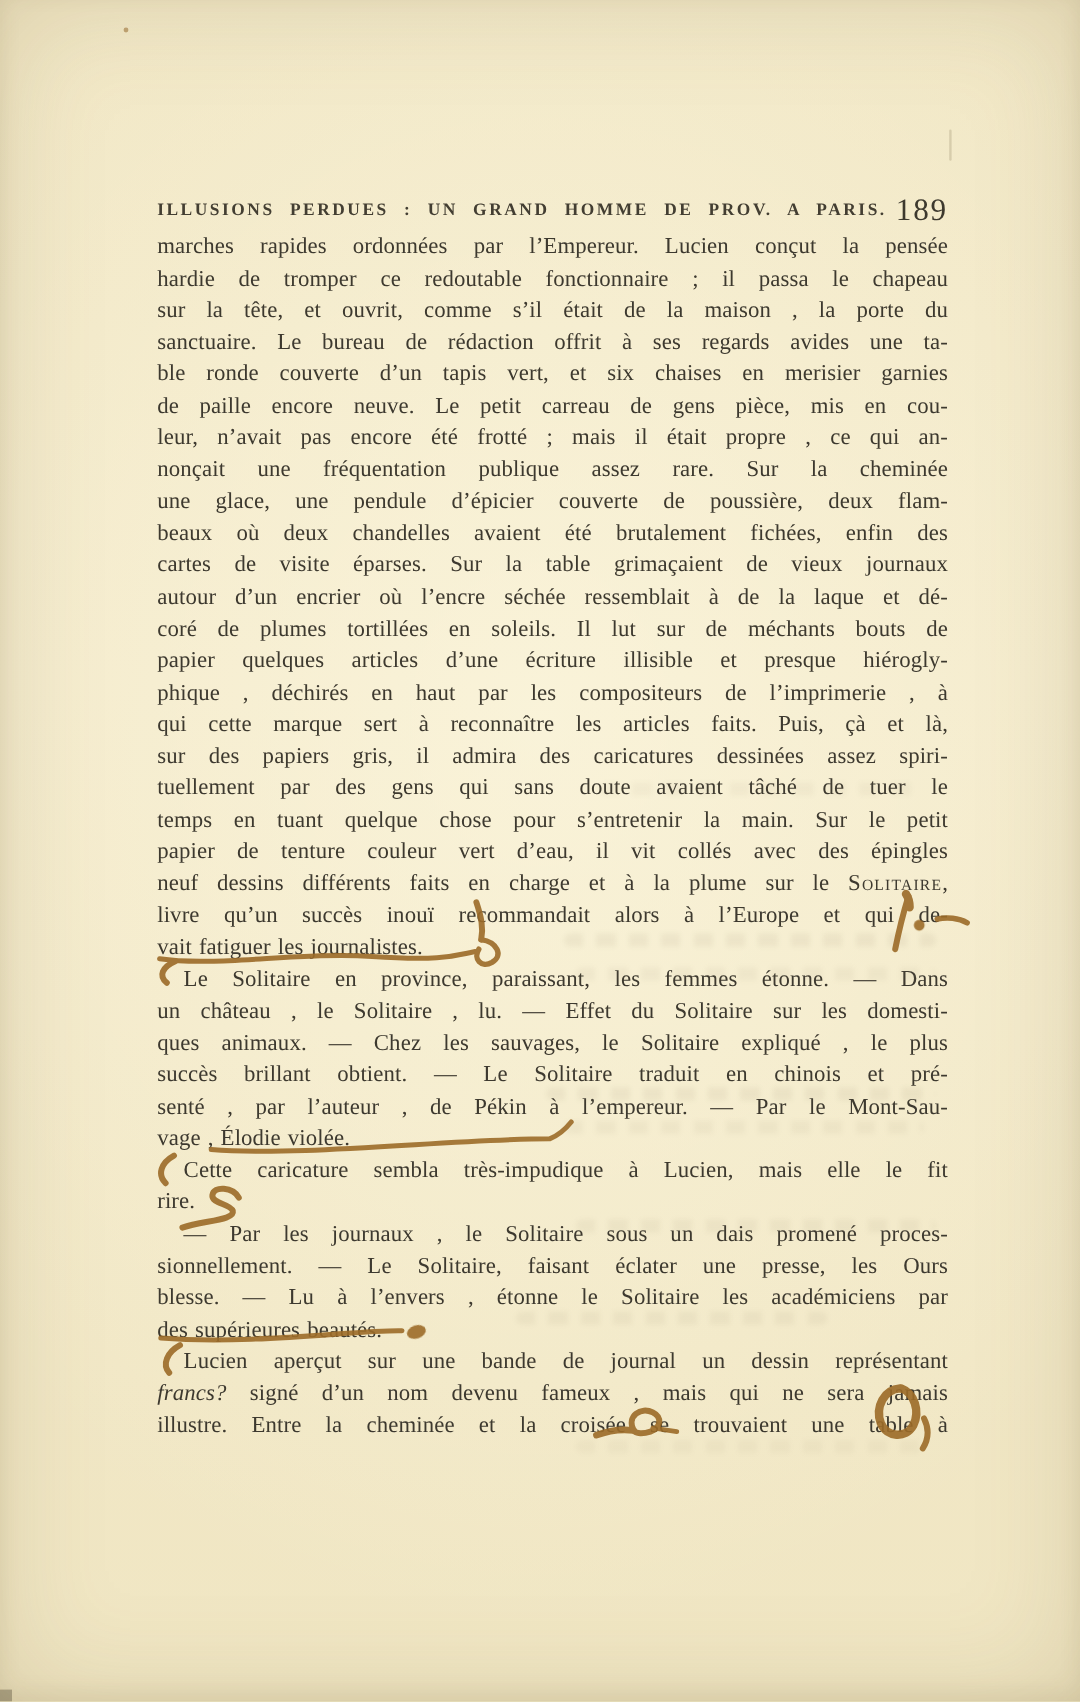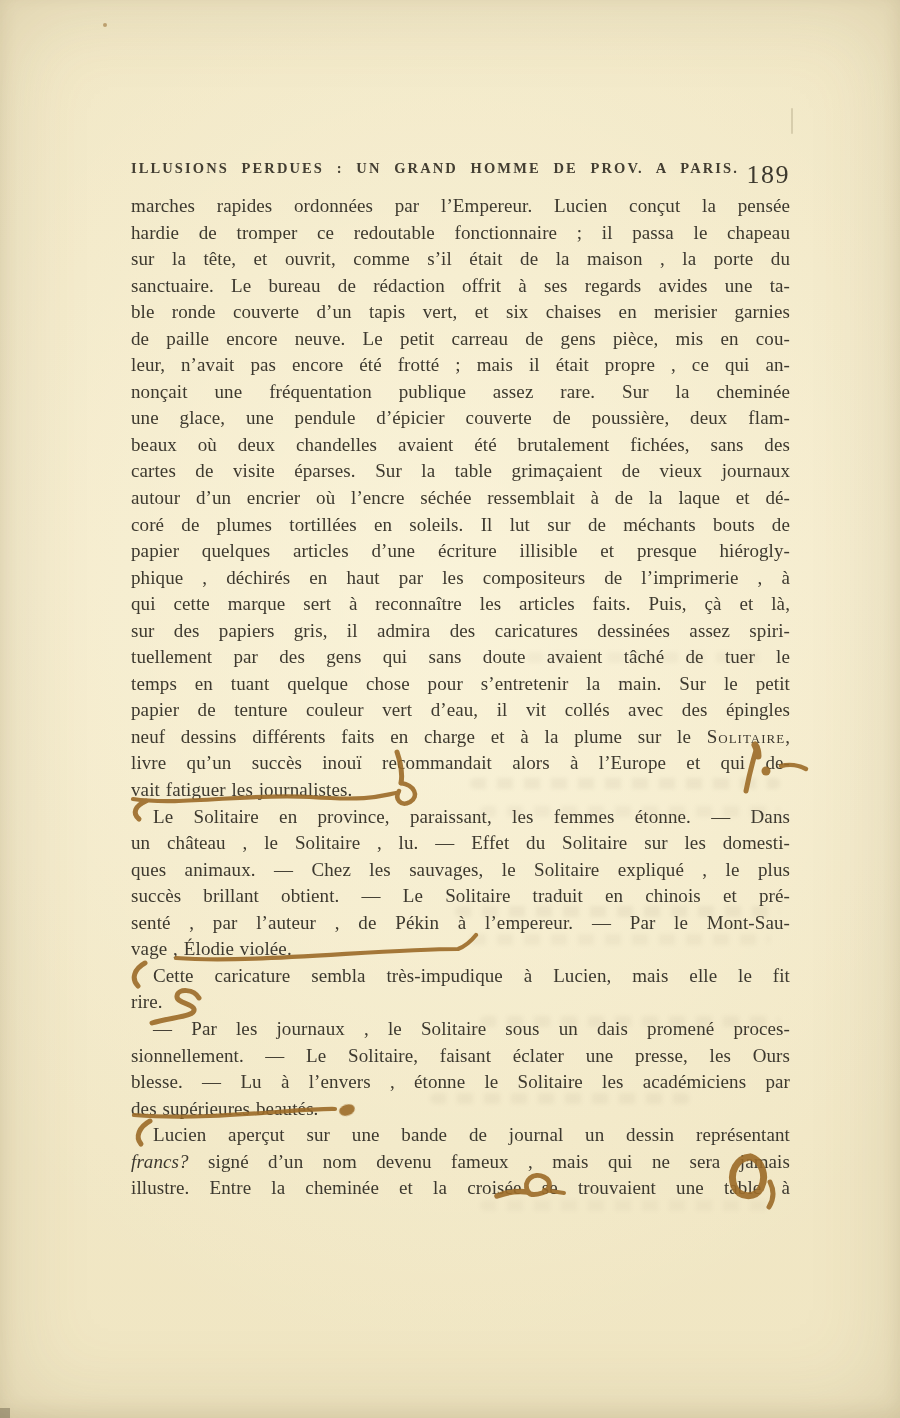--- a/index.html
+++ b/index.html
@@ -11,21 +11,21 @@
   .page{
     position:absolute;inset:0;
     background:
       radial-gradient(ellipse 120% 90% at 50% 42%, rgba(255,251,230,0.55) 0%, rgba(255,251,230,0) 60%),
       linear-gradient(180deg,#f1e7c5 0%,#f3e9c9 40%,#f0e6c3 100%);
     box-shadow:inset 0 0 90px rgba(120,100,55,0.18), inset 0 -6px 18px rgba(110,90,50,0.12);
   }
   
   .header{
     position:absolute;left:131px;top:160px;width:659px;
-    display:flex;justify-content:space-between;align-items:flex-start;
+    display:flex;justify-content:space-between;align-items:center;
     color:#433e32;
   }
   .header-title{
     font-size:14.5px;font-weight:bold;letter-spacing:2.1px;word-spacing:7px;
     white-space:nowrap;
   }
   .page-number{font-size:26px;letter-spacing:1.5px;color:#3d392e;}
   
   .text-block{
     position:absolute;left:131px;top:193px;width:659px;
@@ -62,21 +62,21 @@
   <div class="text-block" id="text-block">
       <div class="line"><span>marches rapides ordonnées par l’Empereur. Lucien conçut la pensée</span></div>
       <div class="line"><span>hardie de tromper ce redoutable fonctionnaire ; il passa le chapeau</span></div>
       <div class="line"><span>sur la tête, et ouvrit, comme s’il était de la maison , la porte du</span></div>
       <div class="line"><span>sanctuaire. Le bureau de rédaction offrit à ses regards avides une ta-</span></div>
       <div class="line"><span>ble ronde couverte d’un tapis vert, et six chaises en merisier garnies</span></div>
       <div class="line"><span>de paille encore neuve. Le petit carreau de gens pièce, mis en cou-</span></div>
       <div class="line"><span>leur, n’avait pas encore été frotté ; mais il était propre , ce qui an-</span></div>
       <div class="line"><span>nonçait une fréquentation publique assez rare. Sur la cheminée</span></div>
       <div class="line"><span>une glace, une pendule d’épicier couverte de poussière, deux flam-</span></div>
-      <div class="line"><span>beaux où deux chandelles avaient été brutalement fichées, sans des</span></div>
+      <div class="line"><span>beaux où deux chandelles avaient été brutalement fichées, enfin des</span></div>
       <div class="line"><span>cartes de visite éparses. Sur la table grimaçaient de vieux journaux</span></div>
       <div class="line"><span>autour d’un encrier où l’encre séchée ressemblait à de la laque et dé-</span></div>
       <div class="line"><span>coré de plumes tortillées en soleils. Il lut sur de méchants bouts de</span></div>
       <div class="line"><span>papier quelques articles d’une écriture illisible et presque hiérogly-</span></div>
       <div class="line"><span>phique , déchirés en haut par les compositeurs de l’imprimerie , à</span></div>
       <div class="line"><span>qui cette marque sert à reconnaître les articles faits. Puis, çà et là,</span></div>
       <div class="line"><span>sur des papiers gris, il admira des caricatures dessinées assez spiri-</span></div>
       <div class="line"><span>tuellement par des gens qui sans doute avaient tâché de tuer le</span></div>
       <div class="line"><span>temps en tuant quelque chose pour s’entretenir la main. Sur le petit</span></div>
       <div class="line"><span>papier de tenture couleur vert d’eau, il vit collés avec des épingles</span></div>

